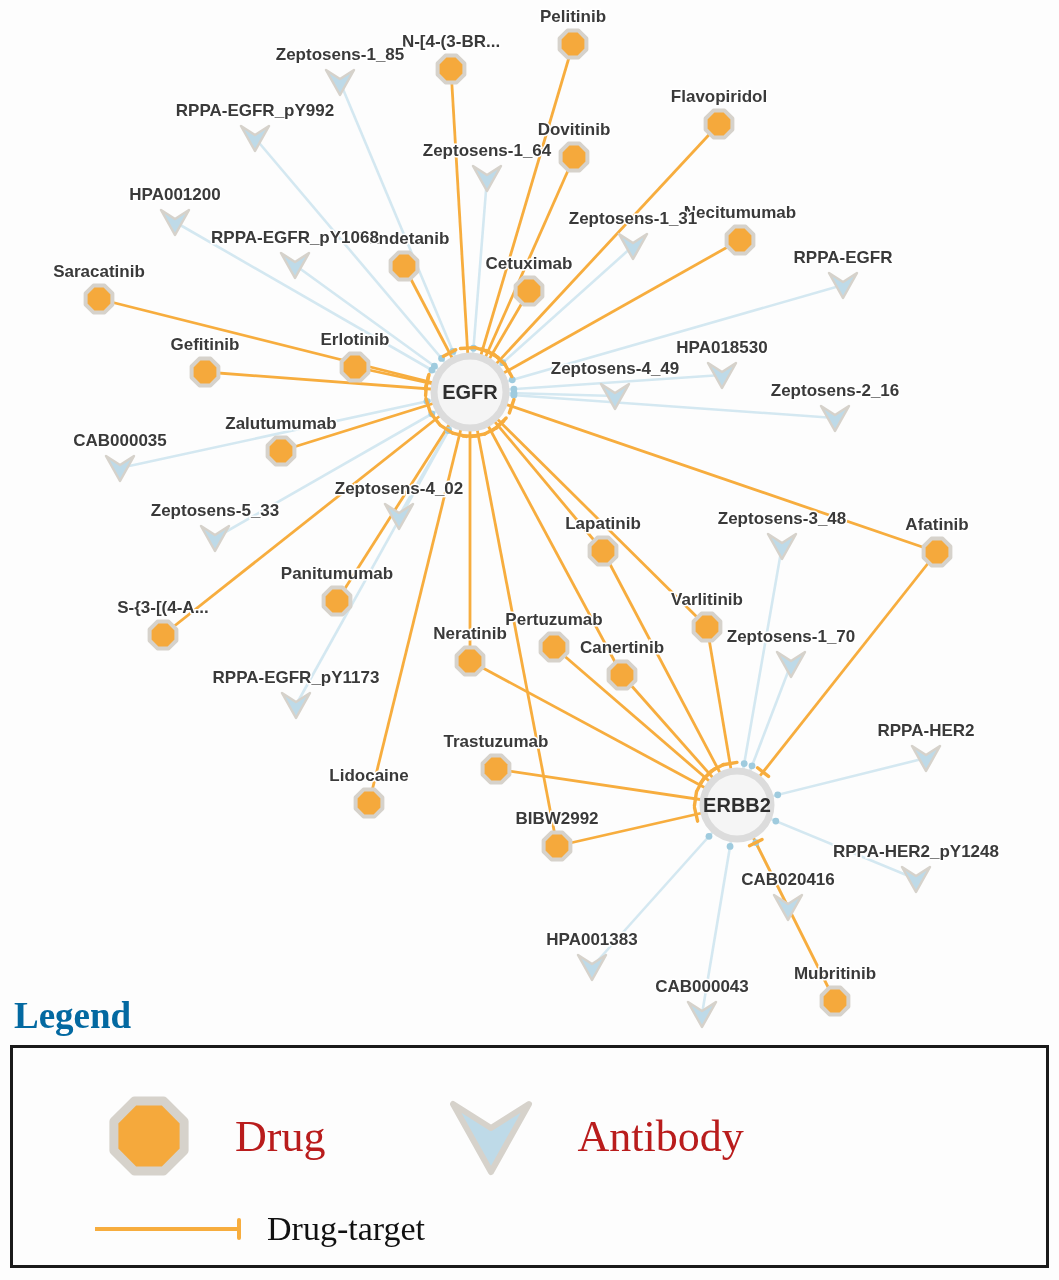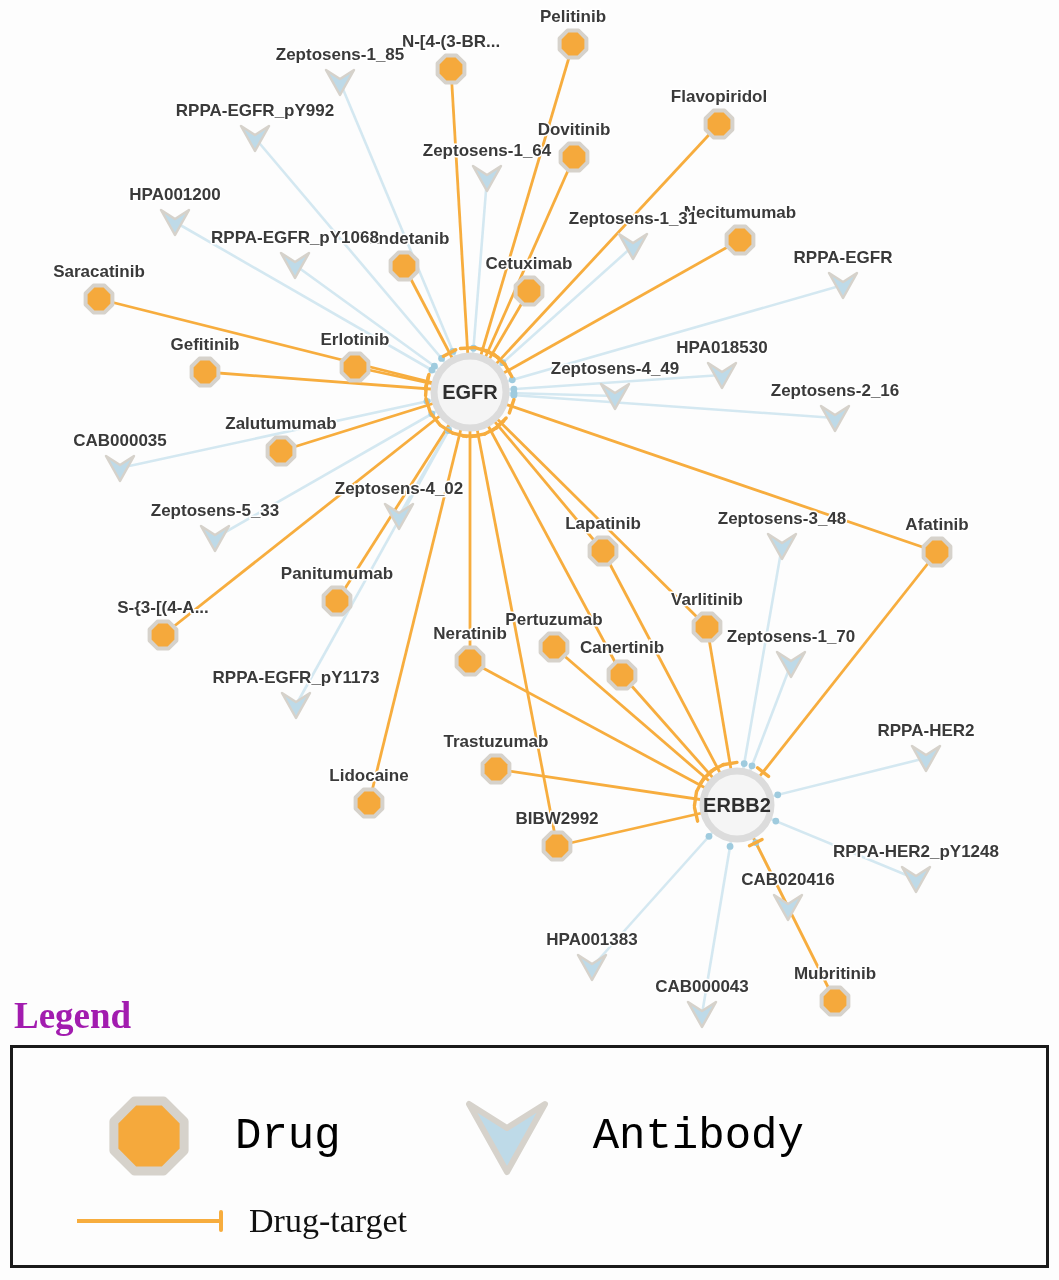--- a/index.html
+++ b/index.html
@@ -4,28 +4,28 @@
 <style>
   html,body{margin:0;padding:0;background:#ffffff;}
   #page{position:relative;width:1059px;height:1280px;background:#fdfdfd;overflow:hidden;
         font-family:"Liberation Sans",sans-serif;}
   #network-svg{position:absolute;left:0;top:0;}
   .node-label{font-family:"Liberation Sans",sans-serif;font-weight:bold;font-size:17px;
               fill:#3a3a3a;text-anchor:middle;stroke:#ffffff;stroke-width:3px;paint-order:stroke;}
   .gene-label{font-family:"Liberation Sans",sans-serif;font-weight:bold;font-size:20px;
               fill:#2e2e2e;text-anchor:middle;}
   .legend-title{position:absolute;left:14px;top:994px;
-                font-family:"Liberation Serif",serif;font-weight:bold;font-size:37px;color:#a21caf;}
+                font-family:"Liberation Serif",serif;font-weight:bold;font-size:37px;color:#0369a1;}
   .legend-box{position:absolute;left:10px;top:1045px;width:1033px;height:217px;
               border:3px solid #1a1a1a;background:#fdfdfd;box-sizing:content-box;}
   .legend-row-nodes{display:flex;align-items:center;padding-left:88px;margin-top:40px;gap:118px;}
-  .legend-row-edges{display:flex;align-items:center;padding-left:60px;margin-top:18px;gap:100px;}
+  .legend-row-edges{display:flex;align-items:center;padding-left:78px;margin-top:26px;gap:100px;}
   .legend-item{display:flex;align-items:center;gap:38px;}
   .legend-item-edge{display:flex;align-items:center;gap:16px;}
-  .legend-node-label{font-family:Liberation Mono, monospace;font-size:44px;color:#000000;}
+  .legend-node-label{font-family:Liberation Serif, serif;font-size:44px;color:#b91c1c;}
   .legend-edge-label{font-family:"Liberation Serif",serif;font-size:34px;color:#111;}
 </style>
 </head>
 <body>
 
 <div id="page">
 
   <svg id="network-svg" width="1059" height="1045" viewBox="0 0 1059 1045">
       <g>
         <line x1="470" y1="392" x2="340" y2="82" stroke="#D4E8F1" stroke-width="2.6"></line>

